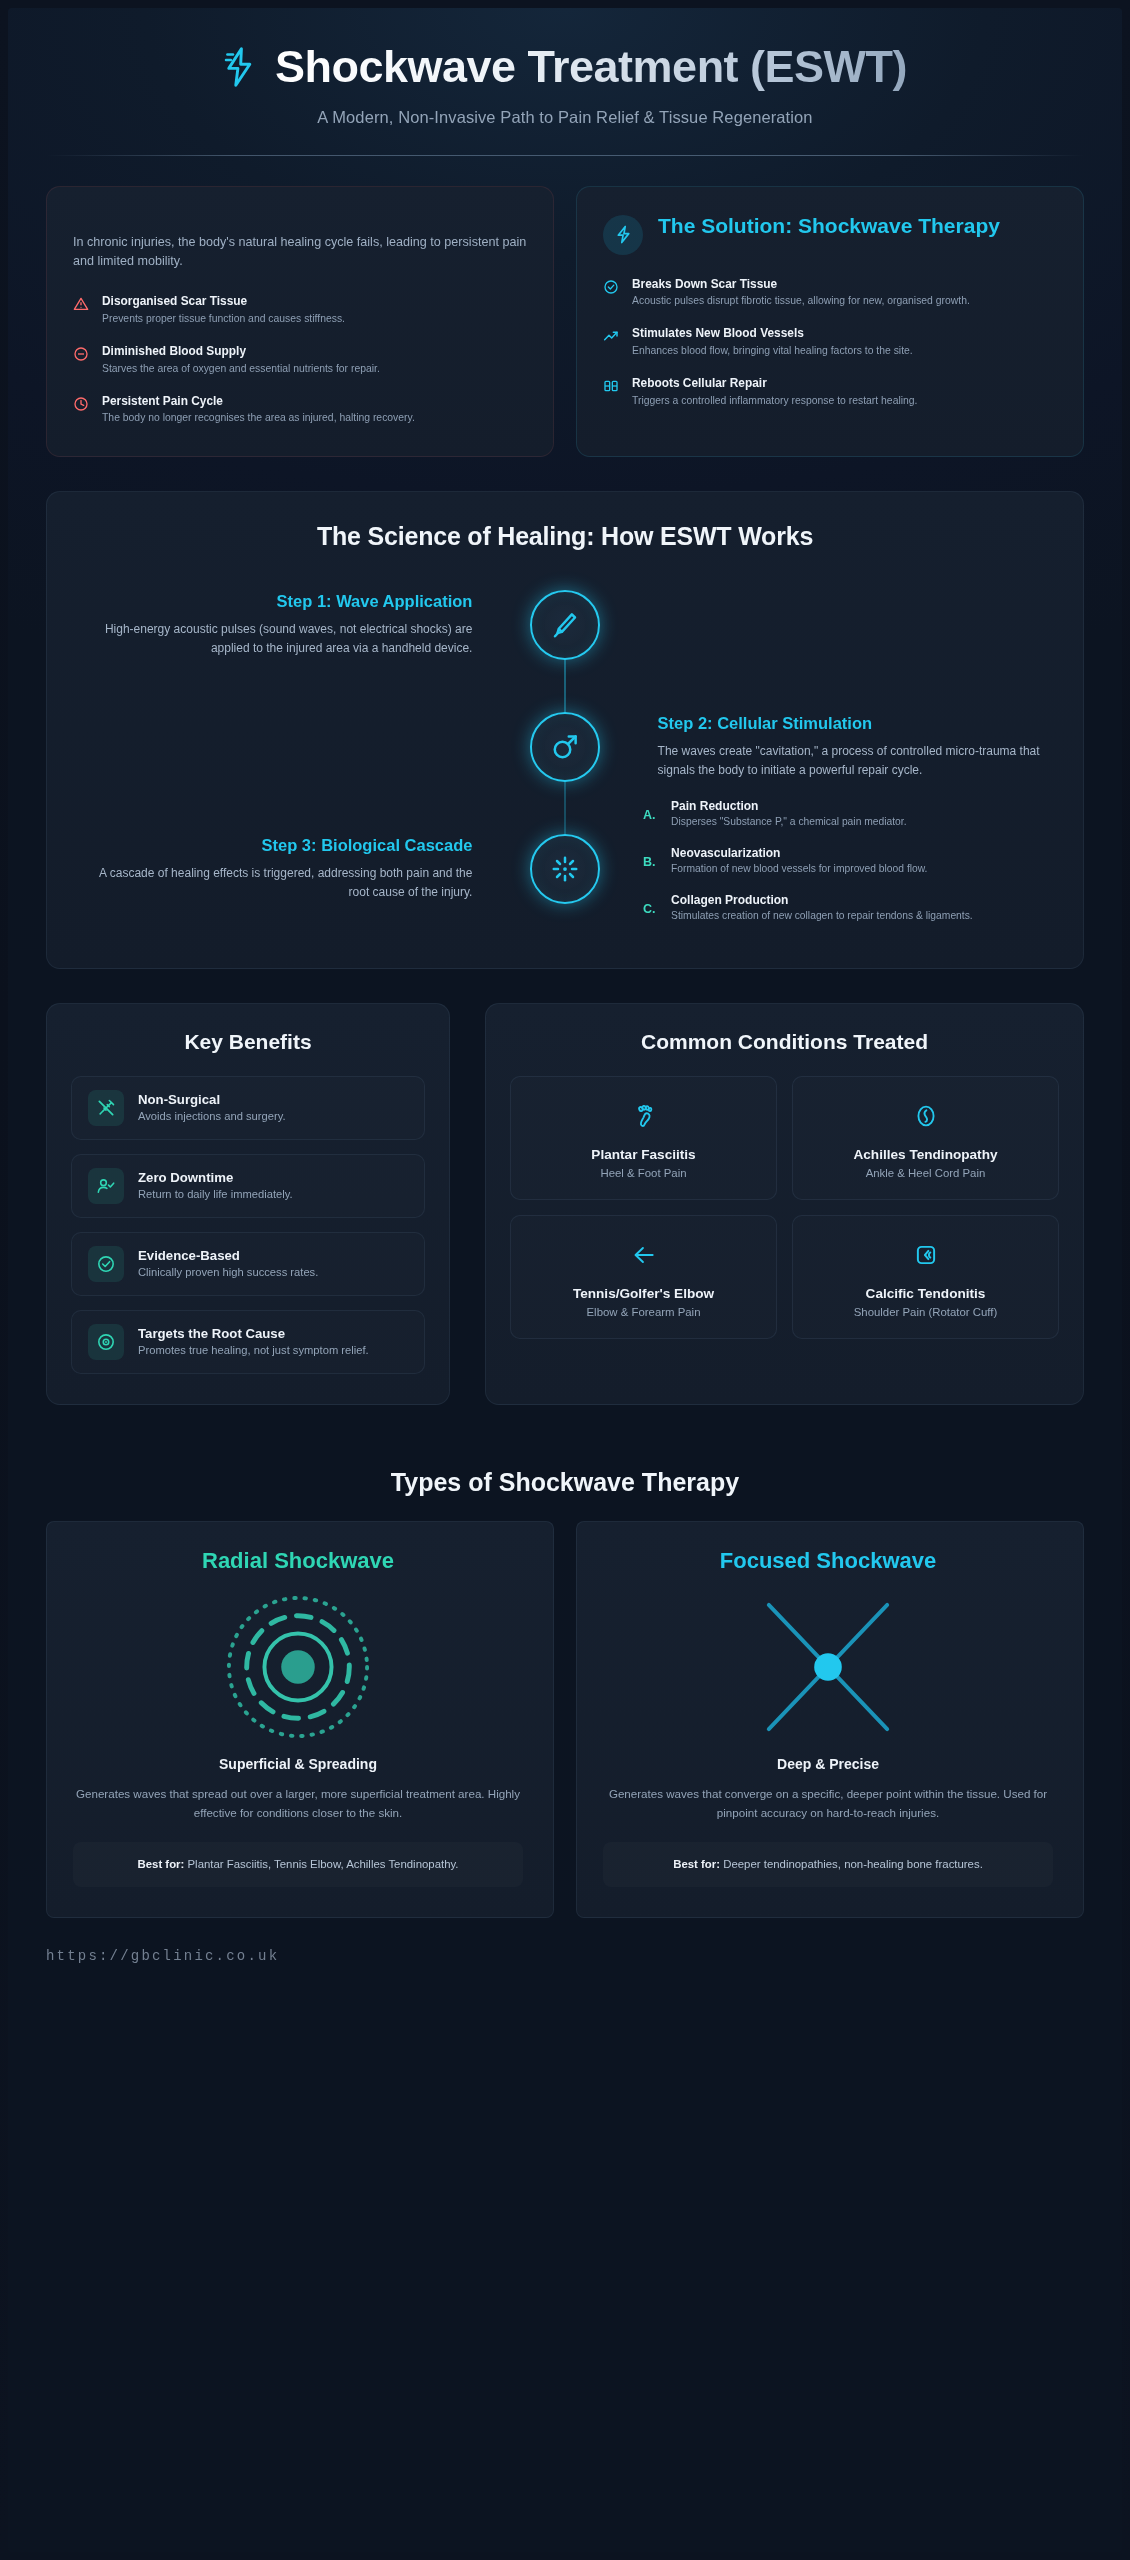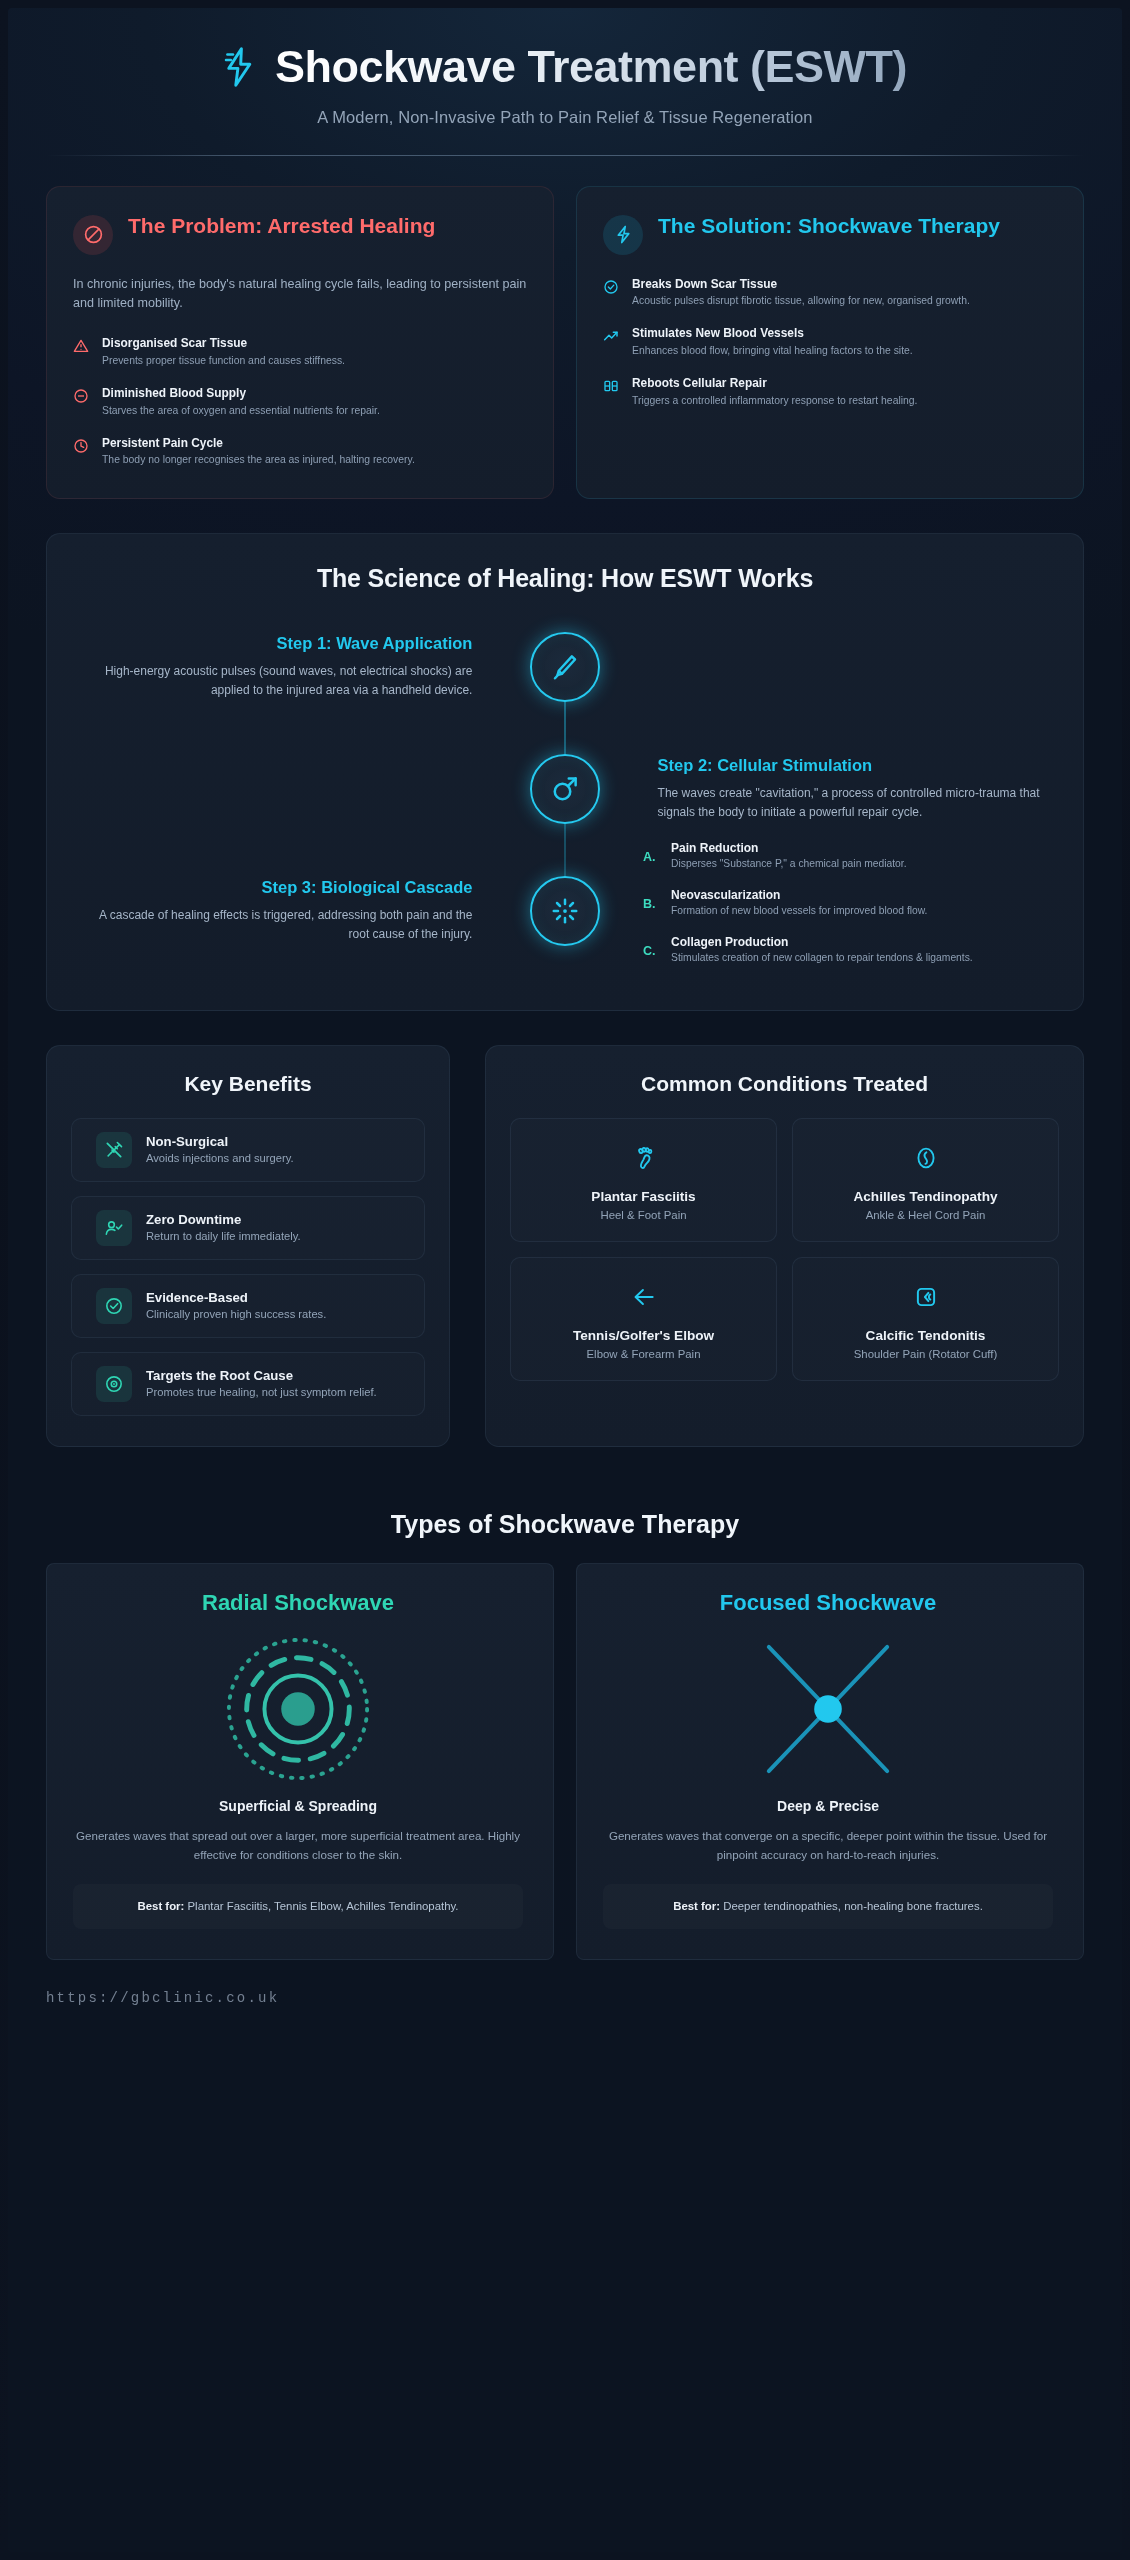--- a/index.html
+++ b/index.html
@@ -137,21 +137,21 @@
     padding: 26px 24px 30px 24px;
   }
   .panel.benefits { flex: 0 0 404px; }
   .panel.conditions { flex: 1 1 auto; }
   .panel h3 {
     text-align:center; color:#f0f5fa; font-size:21px; font-weight:700; margin-bottom: 22px;
   }
   .benefit {
     display:flex; gap:14px; align-items:center;
     border:1px solid rgba(110,140,175,.12);
-    border-radius:10px; padding: 13px 24px;
+    border-radius:10px; padding: 13px 16px;
     background: rgba(255,255,255,.012);
   }
   .benefit + .benefit { margin-top: 14px; }
   .b-ico {
     width:36px;height:36px;flex:0 0 36px;border-radius:8px;
     background: rgba(45,190,160,.13);
     display:flex;align-items:center;justify-content:center;
   }
   .b-title { font-size:13.2px; font-weight:700; color:#eef3f9; }
   .b-desc { font-size:11.2px; color:#93a4b8; line-height:1.42; margin-top:2px; }
@@ -216,29 +216,20 @@
     </div>
     <div class="subtitle">A Modern, Non-Invasive Path to Pain Relief &amp; Tissue Regeneration</div>
     <div class="hdr-rule"></div>
   </div>
 
   <div class="inner">
 
     <div class="two-col">
 
       <div class="card problem">
-        <div class="card-head">
-          <span class="badge red">
-            <svg viewBox="0 0 24 24" width="21" height="21" fill="none" stroke="#ff6b6b" stroke-width="1.9">
-              <circle cx="12" cy="12" r="9"></circle>
-                <line x1="5.6" y1="18.4" x2="18.4" y2="5.6"></line>
-            </svg>
-          </span>
-          <div class="card-title red">The Problem: Arrested Healing</div>
-        </div>
         <div class="card-lede">In chronic injuries, the body's natural healing cycle fails, leading to persistent pain and limited mobility.</div>
         <div class="feature-list">
 
           <div class="feature">
             <span class="f-ico">
               <svg viewBox="0 0 24 24" width="16" height="16" fill="none" stroke="#ff6b6b" stroke-width="2" stroke-linejoin="round">
                 <path d="M12 3.5 L22 20 L2 20 Z"></path>
                   <line x1="12" y1="9.5" x2="12" y2="14"></line>
                   <circle cx="12" cy="17" r=".9" fill="#ff6b6b" stroke="none"></circle>
               </svg>

